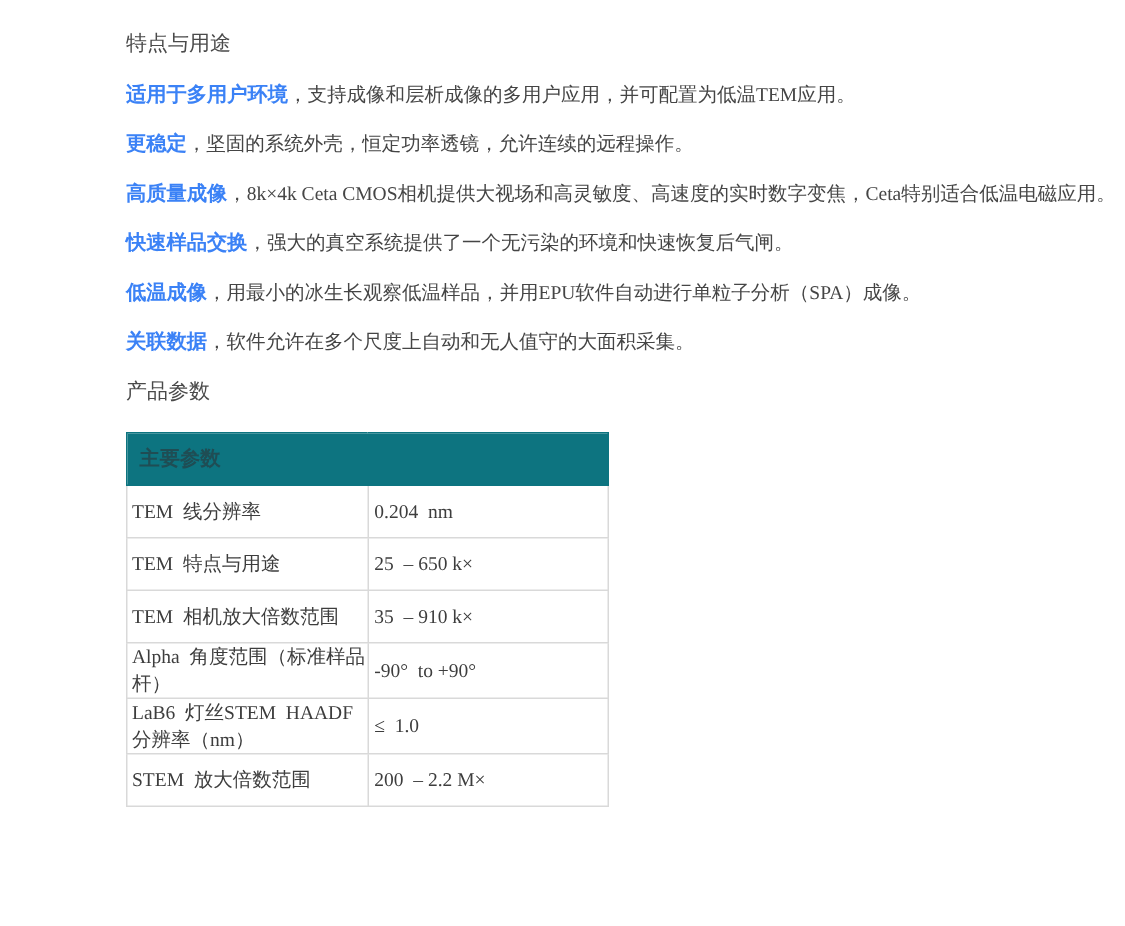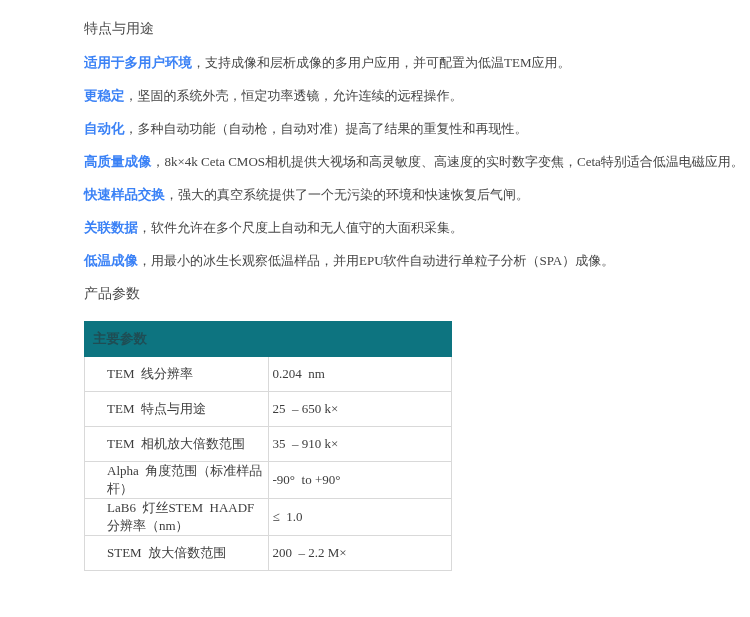--- a/index.html
+++ b/index.html
@@ -30,60 +30,59 @@
     white-space:nowrap;
   }
   p.feature .term{
     font-family:"Liberation Sans","DejaVu Sans",sans-serif;
     font-weight:700;color:#3b82f6;font-size:13.5px;
   }
   p.feature .desc{color:#454545;margin-top:48px;}
 
   table.specs{
     border-collapse:collapse;
-    width:368px;
+    width:322px;
     table-layout:fixed;
     font-size:13px;
     color:#3d3d3d;
   }
   table.specs th.specs-header{
     background:var(--teal);
     color:var(--teal-text);
     font-family:"Liberation Sans","DejaVu Sans",sans-serif;
     font-weight:700;font-size:13.5px;
     text-align:left;
     height:34px;
     padding:0 0 0 8px;
     border:1px solid var(--teal);
   }
   table.specs td{
     border:1px solid var(--border);
     height:34px;
-    padding:0 0 0 22px;
+    padding:0 0 0 3px;
     white-space:pre-wrap;
     overflow:hidden;
     vertical-align:middle;
   }
   table.specs td.col-name{width:241px;}
   table.specs td.col-value{width:80px;padding-left:4px;}
 </style>
 </head>
 <body>
 
 <div class="page">
 
   <h2 class="section-title">特点与用途</h2>
 
   <p class="feature"><span class="term">适用于多用户环境</span><span class="desc">，支持成像和层析成像的多用户应用，并可配置为低温TEM应用。</span></p>
   <p class="feature"><span class="term">更稳定</span><span class="desc">，坚固的系统外壳，恒定功率透镜，允许连续的远程操作。</span></p>
-  <p class="feature"><span class="term">自动化</span><span class="desc">，多种自动功能（自动枪，自动对准）提高了结果的重复性和再现性。</span></p>
   <p class="feature"><span class="term">高质量成像</span><span class="desc">，8k×4k Ceta CMOS相机提供大视场和高灵敏度、高速度的实时数字变焦，Ceta特别适合低温电磁应用。</span></p>
   <p class="feature"><span class="term">快速样品交换</span><span class="desc">，强大的真空系统提供了一个无污染的环境和快速恢复后气闸。</span></p>
+  <p class="feature"><span class="term">低温成像</span><span class="desc">，用最小的冰生长观察低温样品，并用EPU软件自动进行单粒子分析（SPA）成像。</span></p>
   <p class="feature"><span class="term">关联数据</span><span class="desc">，软件允许在多个尺度上自动和无人值守的大面积采集。</span></p>
-  <p class="feature"><span class="term">低温成像</span><span class="desc">，用最小的冰生长观察低温样品，并用EPU软件自动进行单粒子分析（SPA）成像。</span></p>
 
   <h2 class="section-title second">产品参数</h2>
 
   <table class="specs">
     <thead>
       <tr>
         <th class="specs-header" colspan="2">主要参数</th>
       </tr>
     </thead>
     <tbody>

